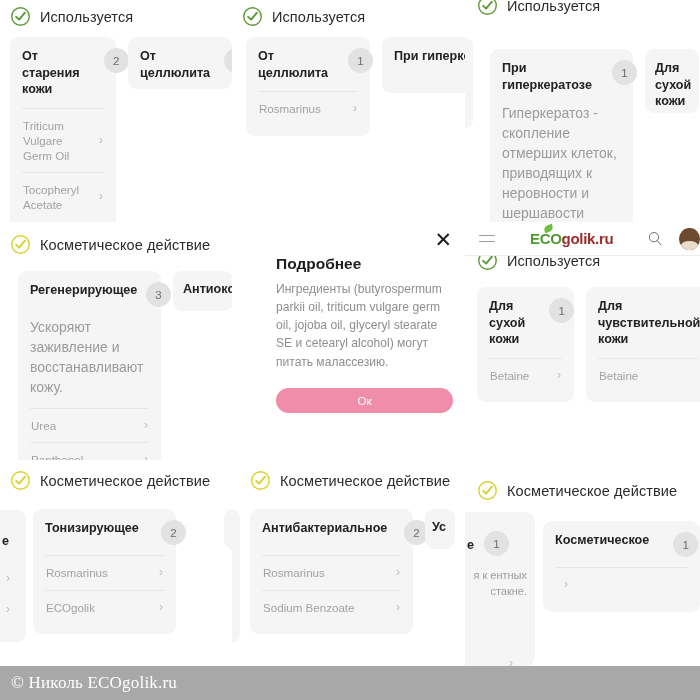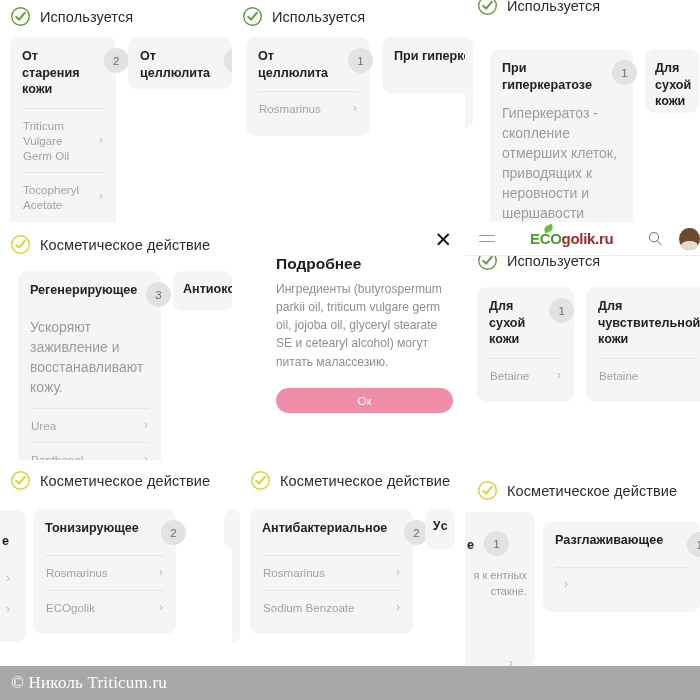--- a/index.html
+++ b/index.html
@@ -302,37 +302,37 @@
 
   <div class="panel" style="left:232px;top:460px;width:233px;height:206px;">
     <div class="sec-head" style="padding-top:10px;padding-left:18px;">
       <svg class="check" viewBox="0 0 24 24">
         <circle cx="12" cy="12" r="10" fill="none" stroke="#d9d130" stroke-width="1.6"></circle>
         <path d="M7 12.4 L10.4 15.6 L17 7.6" fill="none" stroke="#d9d130" stroke-width="2.2" stroke-linecap="round" stroke-linejoin="round"></path>
       </svg>
       <span class="sec-title">Косметическое действие</span>
     </div>
     <div style="position:absolute;left:-6px;top:50px;width:14px;height:132px;background:#f5f5f5;border-radius:9px;"></div>
-    <div class="strip" style="padding-left:18px;padding-top:18px;text-align:right;">
+    <div class="strip" style="padding-left:18px;padding-top:18px;">
       <div class="card" style="width:163px;">
         <div class="card-head">
           <div class="card-title" style="max-width:118px;">Антибактериальное</div>
           <div class="badge">2</div>
         </div>
         <div class="ing first">
           <span>Rosmarinus</span>
           <span class="chev">›</span>
         </div>
         <div class="ing">
           <span>Sodium Benzoate</span>
           <span class="chev">›</span>
         </div>
       </div>
       <div class="card" style="width:30px;height:40px;padding:10px 7px;">
-        <div class="card-title" style="white-space:nowrap;font-family:Liberation Mono, monospace;">Ус</div>
+        <div class="card-title" style="white-space:nowrap;">Ус</div>
       </div>
     </div>
   </div>
 
   <div class="panel" style="left:465px;top:460px;width:235px;height:206px;">
     <div class="sec-head" style="padding-top:20px;padding-left:12px;">
       <svg class="check" viewBox="0 0 24 24">
         <circle cx="12" cy="12" r="10" fill="none" stroke="#d9d130" stroke-width="1.6"></circle>
         <path d="M7 12.4 L10.4 15.6 L17 7.6" fill="none" stroke="#d9d130" stroke-width="2.2" stroke-linecap="round" stroke-linejoin="round"></path>
       </svg>
@@ -341,27 +341,27 @@
 
     <div style="position:absolute;left:-52px;top:52px;width:122px;height:154px;background:#f5f5f5;border-radius:9px;"></div>
     <div style="position:absolute;left:2px;top:78px;font-size:12.6px;font-weight:600;color:#222;">е</div>
     <div style="position:absolute;left:19px;top:71px;width:25px;height:25px;border-radius:50%;background:#e2e2e2;color:#6d6d6d;font-size:11.5px;display:flex;align-items:center;justify-content:center;">1</div>
     <div style="position:absolute;left:0px;top:108px;width:62px;font-size:11px;line-height:1.42;color:#9b9b9b;text-align:right;">я к ентных стакне.</div>
     <div style="position:absolute;left:44px;top:196px;font-size:12px;color:#bdbdbd;">›</div>
 
     <div class="strip" style="padding-left:78px;padding-top:20px;">
       <div class="card" style="width:157px;">
         <div class="card-head">
-          <div class="card-title" style="max-width:112px;">Разглаживающее</div>
+          <div class="card-title" style="max-width:112px;">Косметическое</div>
           <div class="badge">1</div>
         </div>
         <div class="ing first">
           <span class="chev">›</span>
         </div>
       </div>
     </div>
   </div>
 
   <div class="footer">
-    <span class="footer-text">© Николь Triticum.ru</span>
+    <span class="footer-text">© Николь ECOgolik.ru</span>
   </div>
 
 </div>
 
 </body></html>

